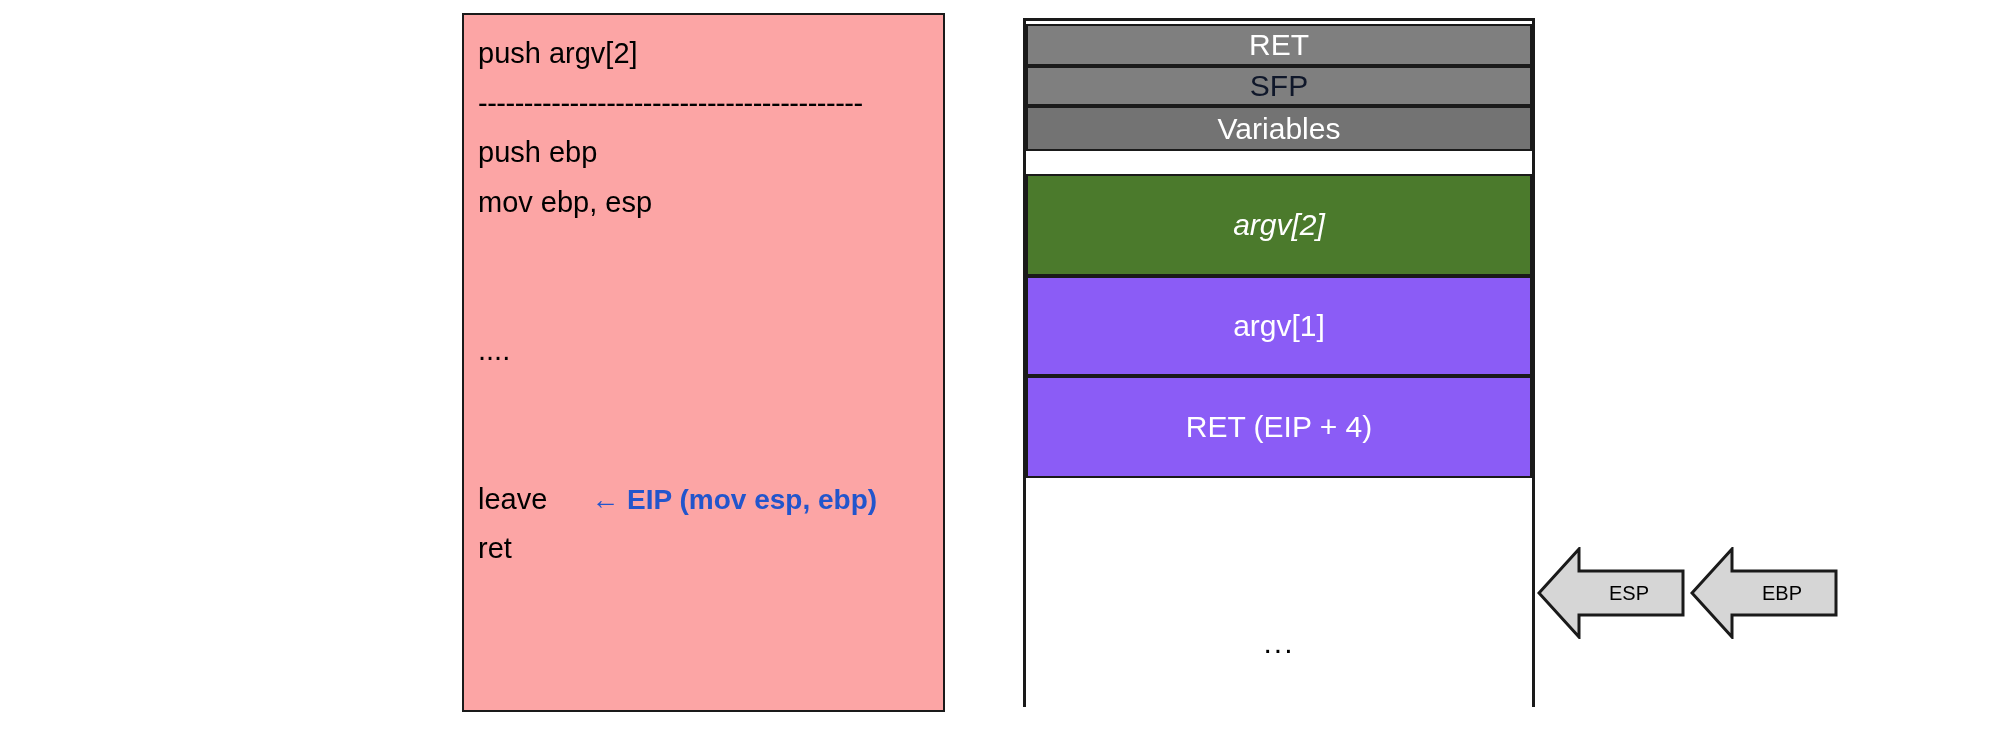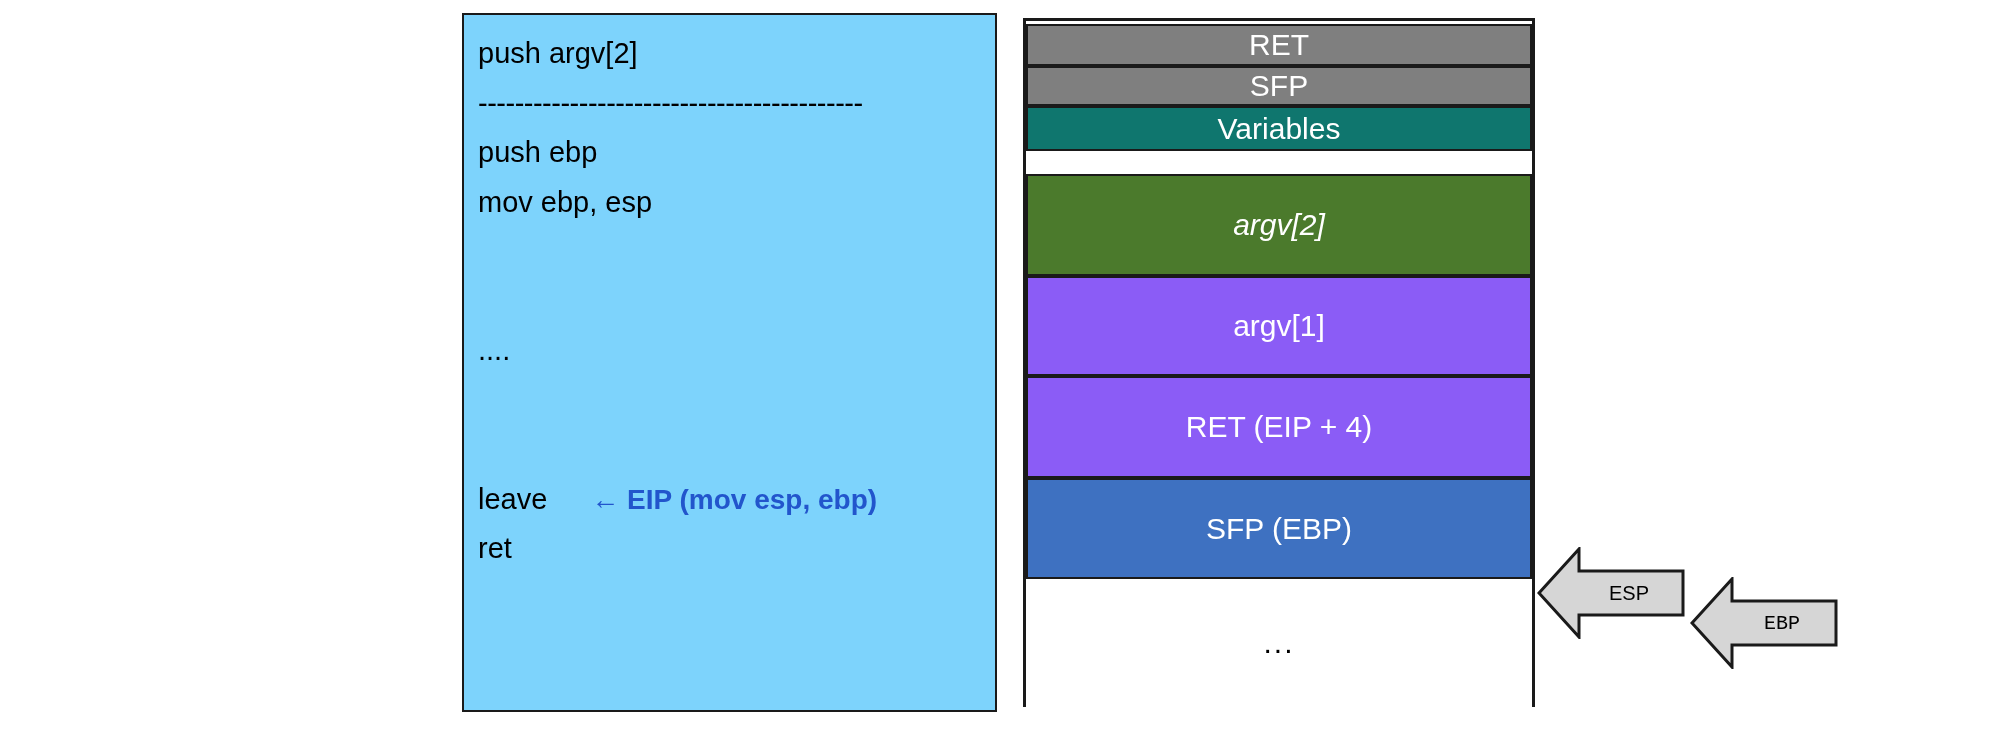--- a/index.html
+++ b/index.html
@@ -13,25 +13,25 @@
     position: relative;
     overflow: hidden;
     font-family: "Liberation Sans", sans-serif;
   }
 
   
   #code-box {
     position: absolute;
     left: 462px;
     top: 13px;
-    width: 535px;
+    width: 483px;
     height: 699px;
     box-sizing: border-box;
     border: 2px solid #1a1a1a;
-    background: #7dd3fc;
+    background: #fca5a5;
   }
   #code-lines {
     position: absolute;
     left: 14px;
     top: 14px;
     right: 6px;
     bottom: 6px;
   }
   .code-line {
     font-family: "Liberation Sans", sans-serif;
@@ -135,44 +135,41 @@
       <div class="code-line spacer"><span>&nbsp;</span></div>
       <div class="code-line"><span>leave</span><span class="eip-note">← EIP (mov esp, ebp)</span></div>
       <div class="code-line"><span>ret</span></div>
     </div>
 </div>
 
 <div id="stack-box">
     <div class="stack-cell" style="top: 3px; height: 42px; background: rgb(127, 127, 127); color: rgb(255, 255, 255);">
       <span>RET</span>
     </div>
-    <div class="stack-cell" style="top: 45px; height: 40px; background: rgb(127, 127, 127); color: #ffffff;">
+    <div class="stack-cell" style="top: 45px; height: 40px; background: rgb(127, 127, 127); color: #0f172a;">
       <span>SFP</span>
     </div>
-    <div class="stack-cell" style="top: 85px; height: 45px; background: #0f766e; color: rgb(255, 255, 255);">
+    <div class="stack-cell" style="top: 85px; height: 45px; background: #737373; color: rgb(255, 255, 255);">
       <span>Variables</span>
     </div>
     <div class="stack-cell stack-gap" style="top: 130px; height: 23px; background: rgb(255, 255, 255); color: rgb(0, 0, 0); border: none;"></div>
     <div class="stack-cell" style="top: 153px; height: 102px; background: rgb(75, 122, 44); color: rgb(255, 255, 255); font-style: italic;">
       <span>argv[2]</span>
     </div>
     <div class="stack-cell" style="top: 255px; height: 100px; background: #8b5cf6; color: rgb(255, 255, 255);">
       <span>argv[1]</span>
     </div>
     <div class="stack-cell" style="top: 355px; height: 102px; background: #8b5cf6; color: rgb(255, 255, 255);">
       <span>RET (EIP + 4)</span>
     </div>
-    <div class="stack-cell" style="top: 457px; height: 101px; background: rgb(62, 113, 193); color: rgb(255, 255, 255);">
-      <span>SFP (EBP)</span>
-    </div>
     <div class="stack-cell plain" style="top: 558px; height: 128px; background: rgb(255, 255, 255); color: rgb(0, 0, 0); border: none;">
       <span class="dots">...</span>
     </div>
   </div>
 
 <div id="pointer-layer">
     <div class="reg-arrow" style="left: 1537px; top: 547px; width: 148px; height: 92px;"><svg width="148" height="92" viewBox="0 0 148 92">
         <polygon points="2,46 42,2 42,23.92 146,23.92 146,68.08 42,68.08 42,90" fill="#d6d6d6" stroke="#1a1a1a" stroke-width="3" stroke-linejoin="miter"></polygon>
       </svg><span class="arrow-label">ESP</span></div>
-    <div class="reg-arrow" style="left: 1690px; top: 577px; width: 148px; height: 92px; font-family: Liberation Mono, monospace;"><svg width="148" height="92" viewBox="0 0 148 92">
+    <div class="reg-arrow" style="left: 1690px; top: 547px; width: 148px; height: 92px;"><svg width="148" height="92" viewBox="0 0 148 92">
         <polygon points="2,46 42,2 42,23.92 146,23.92 146,68.08 42,68.08 42,90" fill="#d6d6d6" stroke="#1a1a1a" stroke-width="3" stroke-linejoin="miter"></polygon>
       </svg><span class="arrow-label">EBP</span></div>
   </div>
 
 </body></html>

